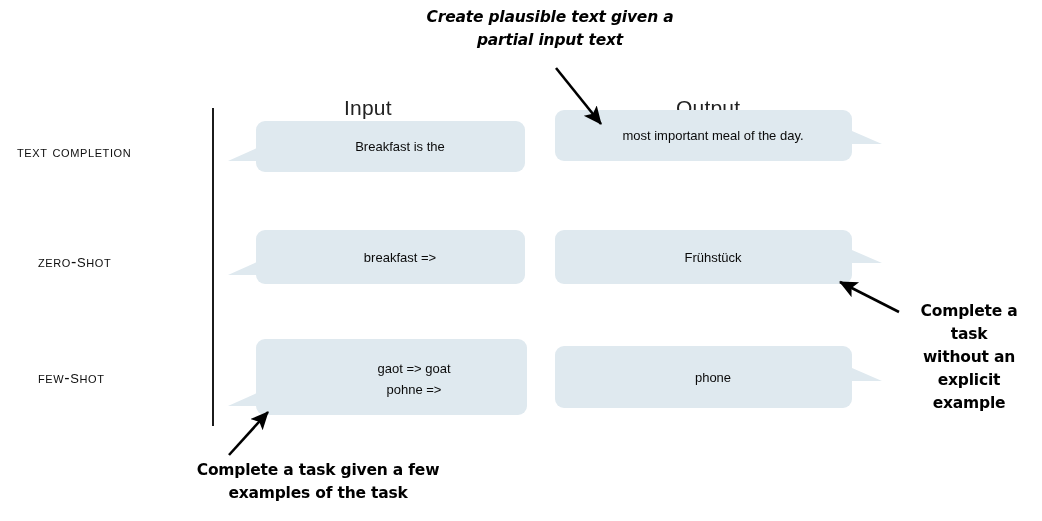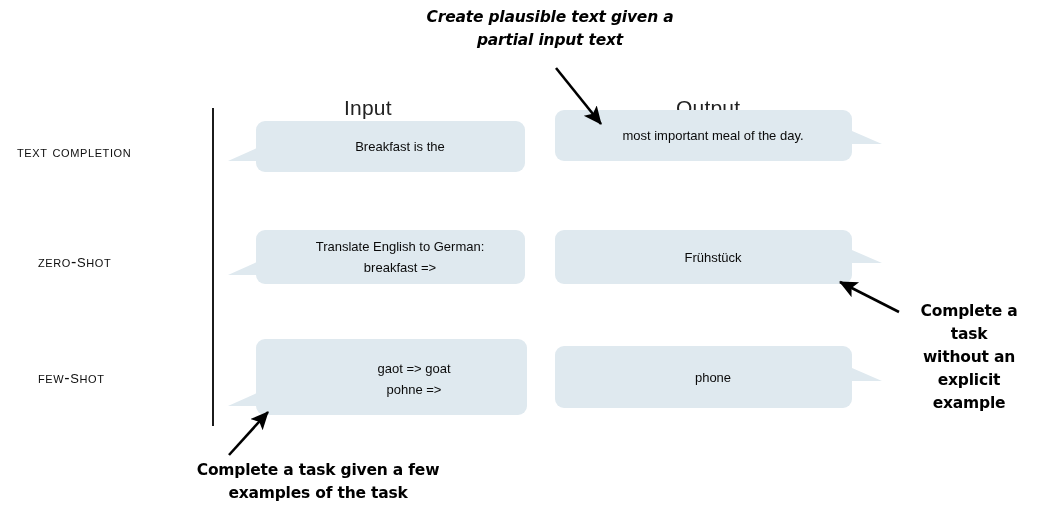--- a/index.html
+++ b/index.html
@@ -159,21 +159,20 @@
   <span class="line">Breakfast is the</span>
 </div>
 
 <div class="tail tail-right" id="tail-out-1"></div>
 <div class="bubble" id="bubble-out-1">
   <span class="line">most important meal of the day.</span>
 </div>
 
 <div class="tail tail-left" id="tail-in-2"></div>
 <div class="bubble" id="bubble-in-2">
-  <span class="line">Translate English to German:</span>
   <span class="line">breakfast =&gt;</span>
 </div>
 
 <div class="tail tail-right" id="tail-out-2"></div>
 <div class="bubble" id="bubble-out-2">
   <span class="line">Frühstück</span>
 </div>
 
 <div class="tail tail-left" id="tail-in-3"></div>
 <div class="bubble" id="bubble-in-3">

